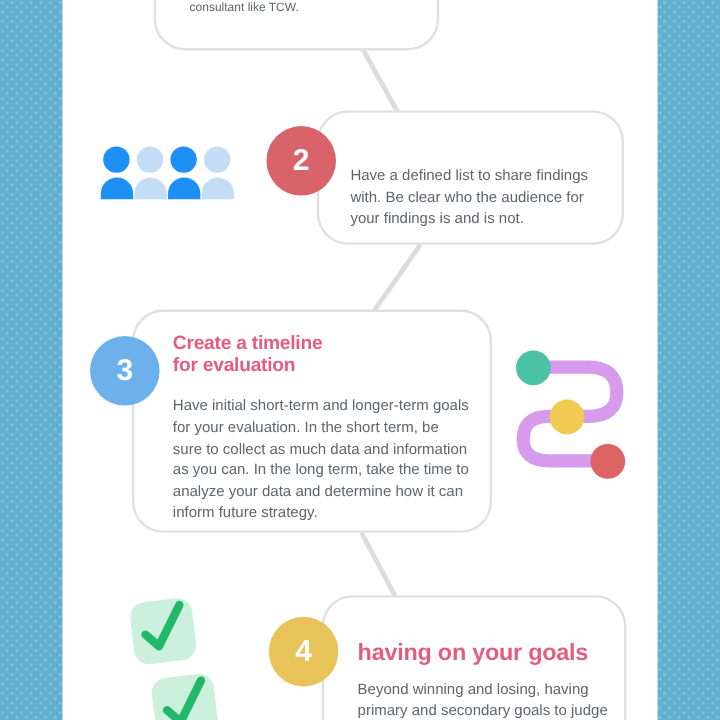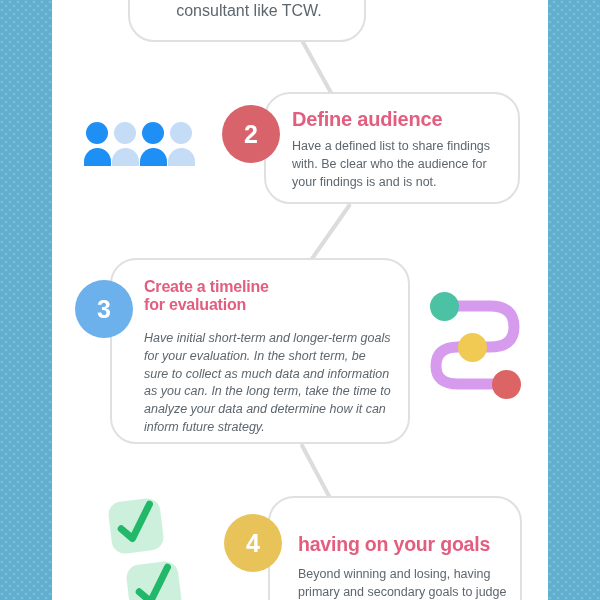--- a/index.html
+++ b/index.html
@@ -79,27 +79,26 @@
   <div class="backdrop"></div>
   <div class="sheet"></div>
 
   <div class="conn conn-diag" style="left:303px;top:38px;width:72px;height:4px;transform:rotate(61deg);"></div>
 
   <div class="conn conn-diag" style="left:352px;top:205px;width:77px;height:4px;transform:rotate(125deg);"></div>
 
   <div class="conn conn-diag" style="left:303px;top:443px;width:76px;height:4px;transform:rotate(62deg);"></div>
 
   <div class="card" style="left:128px;top:-54px;width:238px;height:96px;"></div>
-  <div class="card-body" style="left:146px;top:0px;width:206px;font-size:16px;text-align:center;">consultant like TCW.</div>
+  <div class="card-body" style="left:158px;top:0px;width:206px;font-size:10px;">consultant like TCW.</div>
 
   <div class="card" style="left:264px;top:92px;width:256px;height:112px;"></div>
   <div class="badge" style="left:222px;top:105px;width:58px;height:58px;background:#d9636b;font-size:25px;">
     <span>2</span>
   </div>
-  <div class="card-head" style="left:292px;top:108px;width:220px;font-size:20px;">Define audience</div>
   <div class="card-body" style="left:292px;top:138px;width:214px;font-size:12.5px;">Have a defined list to share findings with. Be clear who the audience for your findings is and is not.</div>
 
   <div class="person" style="left:86px;top:118px;width:110px;height:46px;">
 
     <div class="head" style="left:0px;top:4px;width:22px;height:22px;background:#1e90f5;"></div>
     <div class="torso" style="left:-2px;top:30px;width:27px;height:18px;background:#1e90f5;"></div>
 
     <div class="head" style="left:28px;top:4px;width:22px;height:22px;background:#c5dcf7;"></div>
     <div class="torso" style="left:26px;top:30px;width:27px;height:18px;background:#c5dcf7;"></div>
 
@@ -111,21 +110,21 @@
   </div>
 
   <div class="card" style="left:110px;top:258px;width:300px;height:186px;"></div>
   <div class="badge" style="left:75px;top:280px;width:58px;height:58px;background:#6cb0ec;font-size:25px;">
     <span>3</span>
   </div>
   <div class="card-head" style="left:144px;top:278px;width:260px;font-size:16px;">
     <span>Create a timeline</span><br>
     <span>for evaluation</span>
   </div>
-  <div class="card-body" style="left:144px;top:330px;width:248px;font-size:12.5px;font-style:italic;">Have initial short-term and longer-term goals for your evaluation. In the short term, be sure to collect as much data and information as you can. In the long term, take the time to analyze your data and determine how it can inform future strategy.</div>
+  <div class="card-body" style="left:144px;top:330px;width:248px;font-size:12.5px;">Have initial short-term and longer-term goals for your evaluation. In the short term, be sure to collect as much data and information as you can. In the long term, take the time to analyze your data and determine how it can inform future strategy.</div>
 
   <div class="serp" style="left:428px;top:292px;width:100px;height:105px;">
     <svg width="100" height="105" viewBox="0 0 100 105">
       <path d="M 16 14 L 62 14 Q 86 14 86 35 Q 86 55 62 55 L 30 55 Q 8 55 8 74 Q 8 92 30 92 L 78 92" fill="none" stroke="#d79bee" stroke-width="11" stroke-linecap="round"></path>
     </svg>
     <div class="dot" style="left:2px;top:0px;width:29px;height:29px;background:#4cc2a5;"></div>
     <div class="dot" style="left:30px;top:41px;width:29px;height:29px;background:#f0ca53;"></div>
     <div class="dot" style="left:64px;top:78px;width:29px;height:29px;background:#dd6464;"></div>
   </div>
 

